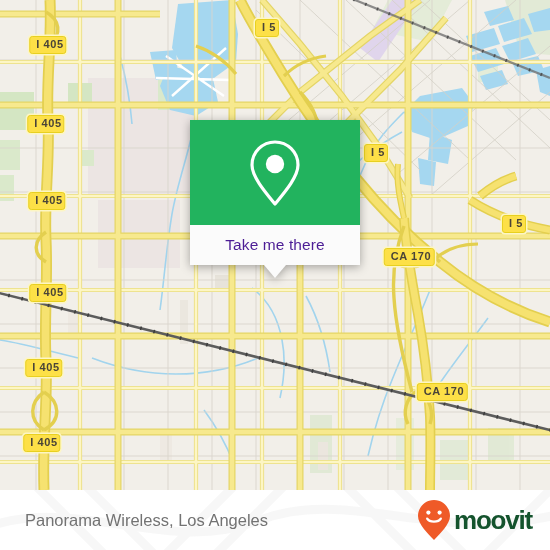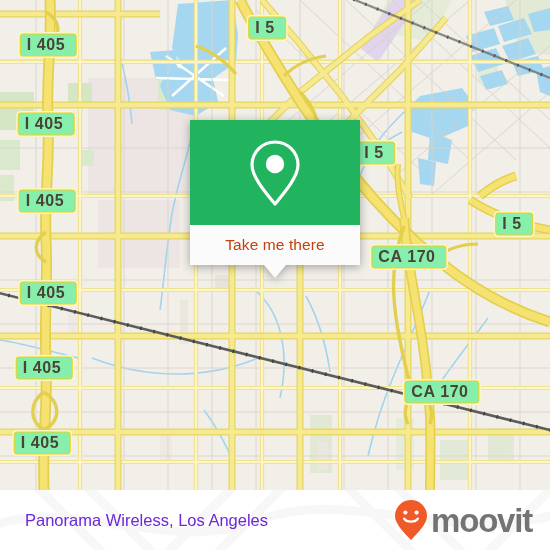--- a/index.html
+++ b/index.html
@@ -27,29 +27,29 @@
     height: 490px;
     background: #f2efe9;
     overflow: hidden;
   }
 
   #map-svg { position: absolute; left: 0; top: 0; }
 
   
   .shield {
     position: absolute;
-    background: #86efac;
+    background: #fde047;
     border: 1.5px solid #e8d020;
     border-radius: 3px;
     color: #4a4438;
     font-family: "Liberation Sans", sans-serif;
-    font-size: 16px;
+    font-size: 11px;
     font-weight: bold;
     letter-spacing: 0.6px;
-    padding: 2px 10px 3px 6px;
+    padding: 2px 2px 3px 6px;
     line-height: 1;
     white-space: nowrap;
     box-shadow: 0 0 0 1.5px #fdf6c4;
     transform: translate(-50%, -50%);
   }
 
   
   #popup-card {
     position: absolute;
     left: 190px;
@@ -69,21 +69,21 @@
   #popup-footer {
     position: relative;
     width: 170px;
     height: 40px;
     background: #fbfbfb;
     display: flex;
     align-items: center;
     justify-content: center;
   }
   #popup-label {
-    color: #c2410c;
+    color: #4c1d95;
     font-size: 15.5px;
     font-family: "Liberation Sans", sans-serif;
     letter-spacing: 0.1px;
   }
   #popup-pointer {
     position: absolute;
     left: 50%;
     bottom: -13px;
     margin-left: -11px;
     width: 0; height: 0;
@@ -118,37 +118,37 @@
   #footer-watermark {
     position: absolute;
     left: 0; top: 0;
     opacity: 0.5;
   }
   #footer-title {
     position: absolute;
     left: 25px;
     top: 50%;
     transform: translateY(-50%);
-    color: #6d28d9;
+    color: #737373;
     font-size: 16.5px;
     font-family: "Liberation Sans", sans-serif;
     white-space: nowrap;
   }
   #moovit-logo {
     position: absolute;
     right: 18px;
     top: 50%;
     transform: translateY(-50%);
     display: flex;
     align-items: center;
     gap: 3px;
   }
   #moovit-wordmark {
-    color: #737373;
-    font-size: 33px;
+    color: #14532d;
+    font-size: 26px;
     font-family: "Liberation Sans", sans-serif;
     font-weight: bold;
     letter-spacing: -1.2px;
     line-height: 1;
   }
 </style>
 </head>
 <body>
 
 <div id="app">

